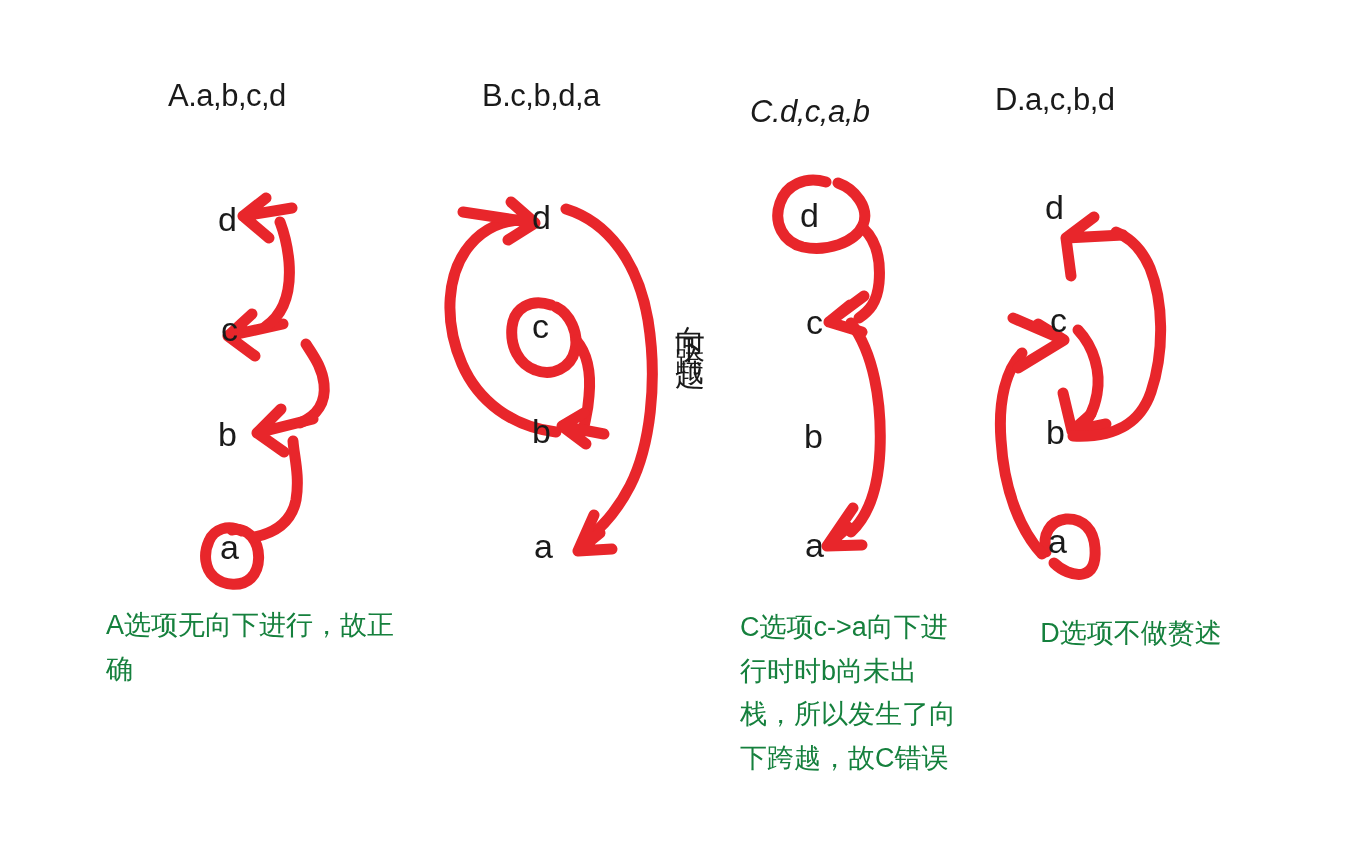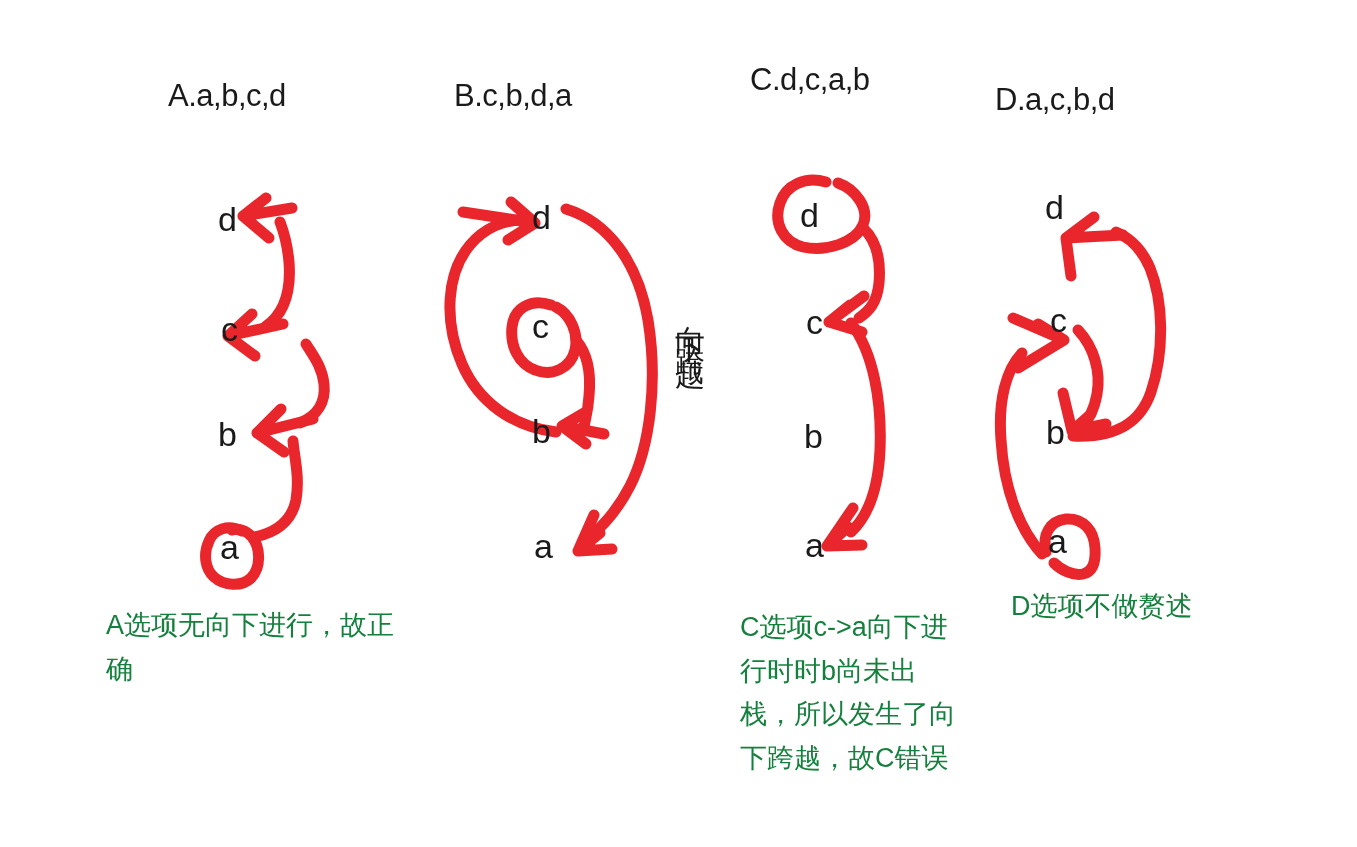--- a/index.html
+++ b/index.html
@@ -68,22 +68,22 @@
     stroke-linecap: round;
     stroke-linejoin: round;
   }
 </style>
 </head>
 <body>
 
 <div id="canvas">
 
   <div class="col-header" style="left:168px; top:78px;">A.a,b,c,d</div>
-  <div class="col-header" style="left:454px; top:78px;">B.c,b,d,a</div>
-  <div class="col-header" style="left:750px; top:62px;">C.d,c,a,b</div>
+  <div class="col-header" style="left:482px; top:78px;">B.c,b,d,a</div>
+  <div class="col-header" style="left:750px; top:94px;font-style:italic;">C.d,c,a,b</div>
   <div class="col-header" style="left:995px; top:82px;">D.a,c,b,d</div>
 
   <svg class="ink" viewBox="0 0 1357 847">
 
     <path stroke-width="11" d="M242,531 C228,524 214,529 209,541 C203,554 205,569 214,577 C224,586 242,587 251,578 C261,568 261,548 252,537 C246,530 238,528 232,530"></path>
 
     <path stroke-width="11" d="M255,537 C278,532 292,520 296,500 C300,476 294,456 293,441"></path>
 
     <path stroke-width="11" d="M313,419 L257,433 M281,409 L257,433 M257,433 L284,452"></path>
 
@@ -156,15 +156,15 @@
   <div class="node-label" style="left:1048px; top:524px;">a</div>
 
   <div class="vert-note" style="left:675px; top:302px;">向下跨越</div>
 
   <div class="note" style="left:106px; top:604px; width:320px;">A选项无向下进行，故正
 确</div>
   <div class="note" style="left:740px; top:598px; width:240px;margin-top:8px;">C选项c-&gt;a向下进
 行时时b尚未出
 栈，所以发生了向
 下跨越，故C错误</div>
-  <div class="note" style="left:1011px; top:585px; width:240px;">D选项不做赘述</div>
+  <div class="note" style="left:1011px; top:612px; width:240px;text-align:center;">D选项不做赘述</div>
 
 </div>
 
 </body></html>

